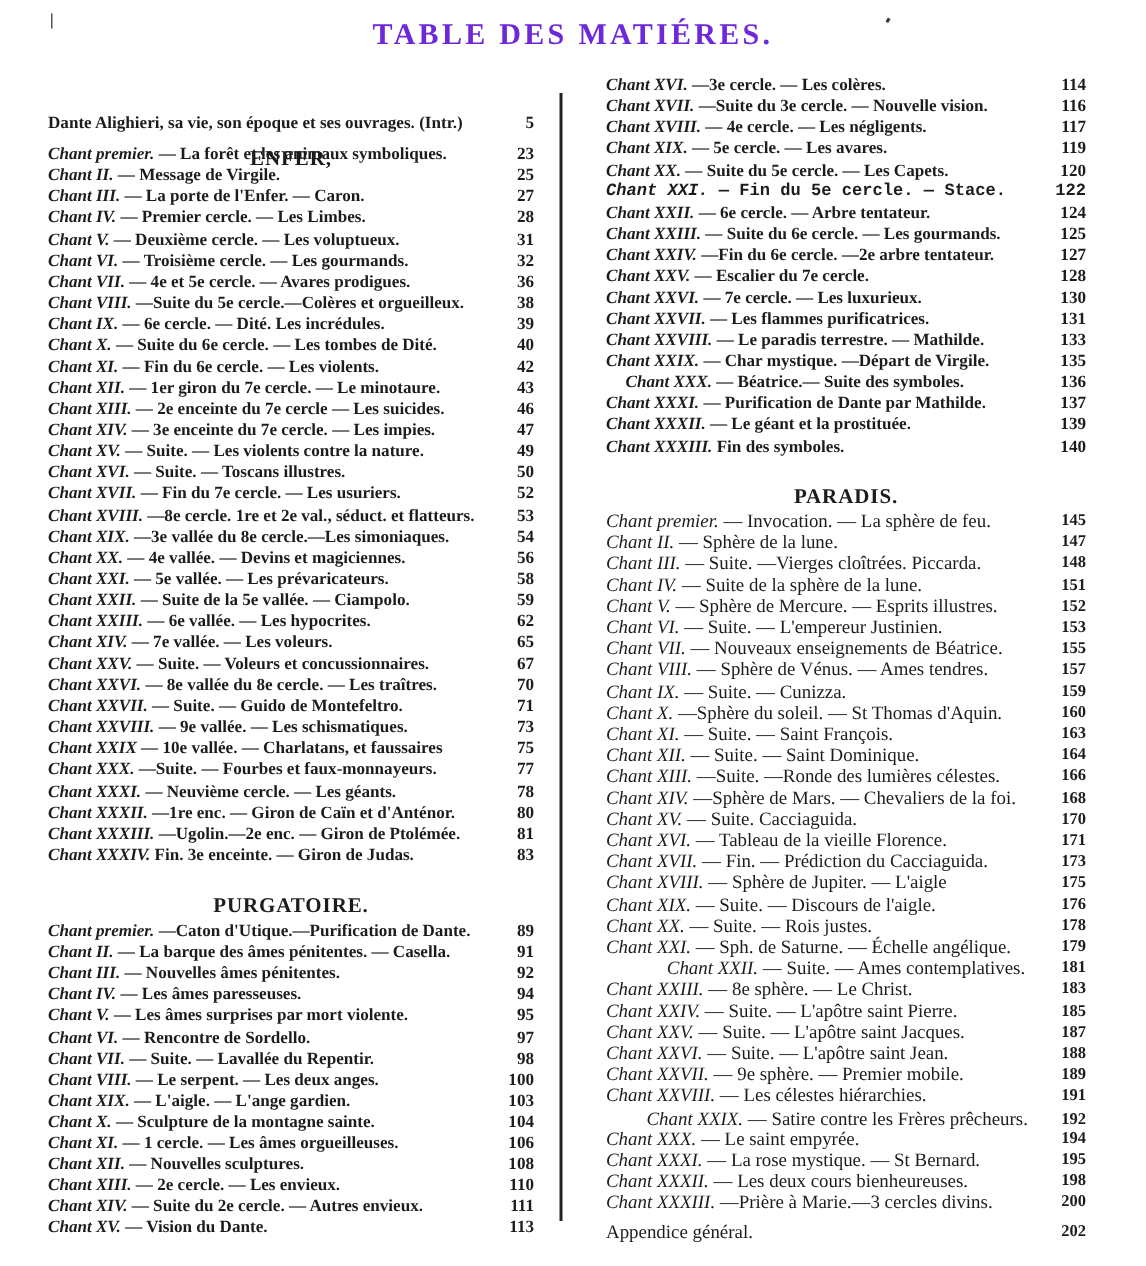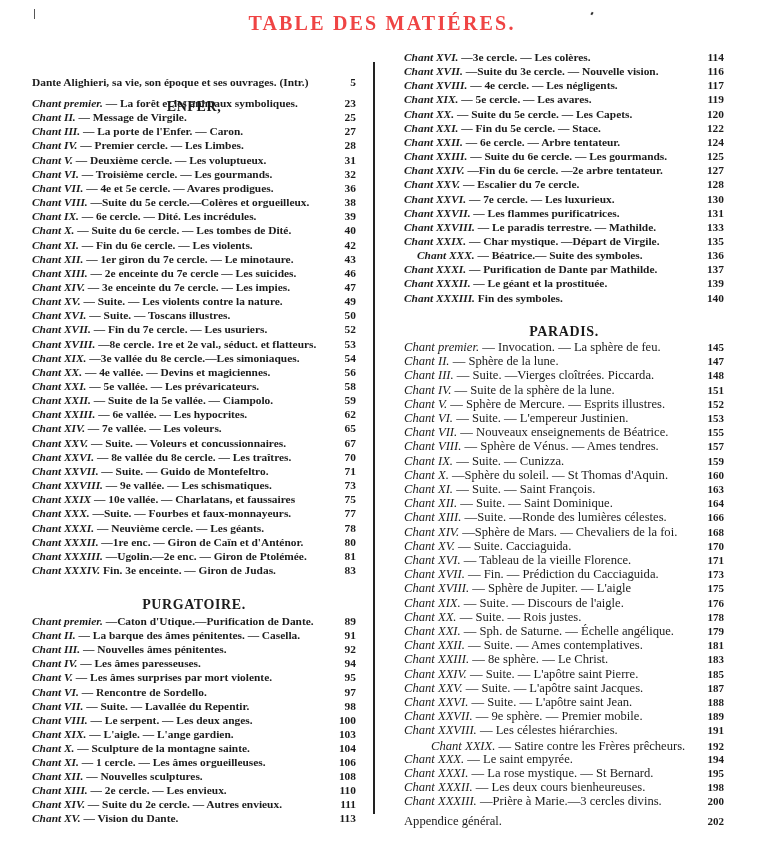--- a/index.html
+++ b/index.html
@@ -8,21 +8,21 @@
     font-family: "DejaVu Serif", "Liberation Serif", serif;
     color: #1c1c1c;
   }
   .tick {
     position: absolute; left: 34px; top: 9px; width: 1px; height: 10px; background: #555;
   }
   .speck { position: absolute; left: 591px; top: 12px; width: 2px; height: 3px; background: #333; transform: rotate(30deg); }
   .title {
     position: absolute; left: 0; top: 12px; width: 764px; text-align: center;
     font-family: "Liberation Serif", serif; font-weight: bold; font-size: 20px;
-    letter-spacing: 2.2px; color: #ef4444;
+    letter-spacing: 2.2px; color: #6d28d9;
   }
   .divider {
     position: absolute; left: 373px; top: 62px; width: 2px; height: 752px; background: #222;
   }
   .col { position: absolute; top: 0; }
   .col-left { left: 32px; width: 324px; }
   .col-right { left: 404px; width: 320px; }
   .row {
     position: absolute; left: 0; right: 0; height: 14px; white-space: nowrap;
     font-family: "Liberation Serif", serif; font-size: 11.4px; line-height: 14px;
@@ -111,21 +111,21 @@
     </div>
 </div>
 
 <div class="col col-right">
   <div id="purg2-list">
       <div class="row" style="top: 50px;"><span class="chant">Chant XVI.</span> <span class="desc">—3e cercle. — Les colères.</span><span class="page">114</span></div>
       <div class="row" style="top: 64.15px;"><span class="chant">Chant XVII.</span> <span class="desc">—Suite du 3e cercle. — Nouvelle vision.</span><span class="page">116</span></div>
       <div class="row" style="top: 78.3px;"><span class="chant">Chant XVIII.</span> <span class="desc">— 4e cercle. — Les négligents.</span><span class="page">117</span></div>
       <div class="row" style="top: 92.45px;"><span class="chant">Chant XIX.</span> <span class="desc">— 5e cercle. — Les avares.</span><span class="page">119</span></div>
       <div class="row" style="top: 106.6px;"><span class="chant">Chant XX.</span> <span class="desc">— Suite du 5e cercle. — Les Capets.</span><span class="page">120</span></div>
-      <div class="row" style="top: 120.75px;"><span class="chant">Chant XXI.</span> <span class="desc">— Fin du 5e cercle. — Stace.</span><span class="page">122</span></div>
+      <div class="row" style="top: 120.75px; font-family: Liberation Mono, monospace;"><span class="chant">Chant XXI.</span> <span class="desc">— Fin du 5e cercle. — Stace.</span><span class="page">122</span></div>
       <div class="row" style="top: 134.9px;"><span class="chant">Chant XXII.</span> <span class="desc">— 6e cercle. — Arbre tentateur.</span><span class="page">124</span></div>
       <div class="row" style="top: 149.05px;"><span class="chant">Chant XXIII.</span> <span class="desc">— Suite du 6e cercle. — Les gourmands.</span><span class="page">125</span></div>
       <div class="row" style="top: 163.2px;"><span class="chant">Chant XXIV.</span> <span class="desc">—Fin du 6e cercle. —2e arbre tentateur.</span><span class="page">127</span></div>
       <div class="row" style="top: 177.35px;"><span class="chant">Chant XXV.</span> <span class="desc">— Escalier du 7e cercle.</span><span class="page">128</span></div>
       <div class="row" style="top: 191.5px;"><span class="chant">Chant XXVI.</span> <span class="desc">— 7e cercle. — Les luxurieux.</span><span class="page">130</span></div>
       <div class="row" style="top: 205.65px;"><span class="chant">Chant XXVII.</span> <span class="desc">— Les flammes purificatrices.</span><span class="page">131</span></div>
       <div class="row" style="top: 219.8px;"><span class="chant">Chant XXVIII.</span> <span class="desc">— Le paradis terrestre. — Mathilde.</span><span class="page">133</span></div>
       <div class="row" style="top: 233.95px;"><span class="chant">Chant XXIX.</span> <span class="desc">— Char mystique. —Départ de Virgile.</span><span class="page">135</span></div>
       <div class="row" style="top: 248.1px; margin-left: 13px;"><span class="chant">Chant XXX.</span> <span class="desc">— Béatrice.— Suite des symboles.</span><span class="page">136</span></div>
       <div class="row" style="top: 262.25px;"><span class="chant">Chant XXXI.</span> <span class="desc">— Purification de Dante par Mathilde.</span><span class="page">137</span></div>
@@ -148,21 +148,21 @@
       <div class="row big" style="top: 496.2px;"><span class="chant">Chant XII.</span> <span class="desc">— Suite. — Saint Dominique.</span><span class="page">164</span></div>
       <div class="row big" style="top: 510.4px;"><span class="chant">Chant XIII.</span> <span class="desc">—Suite. —Ronde des lumières célestes.</span><span class="page">166</span></div>
       <div class="row big" style="top: 524.6px;"><span class="chant">Chant XIV.</span> <span class="desc">—Sphère de Mars. — Chevaliers de la foi.</span><span class="page">168</span></div>
       <div class="row big" style="top: 538.8px;"><span class="chant">Chant XV.</span> <span class="desc">— Suite. Cacciaguida.</span><span class="page">170</span></div>
       <div class="row big" style="top: 553px;"><span class="chant">Chant XVI.</span> <span class="desc">— Tableau de la vieille Florence.</span><span class="page">171</span></div>
       <div class="row big" style="top: 567.2px;"><span class="chant">Chant XVII.</span> <span class="desc">— Fin. — Prédiction du Cacciaguida.</span><span class="page">173</span></div>
       <div class="row big" style="top: 581.4px;"><span class="chant">Chant XVIII.</span> <span class="desc">— Sphère de Jupiter. — L'aigle</span><span class="page">175</span></div>
       <div class="row big" style="top: 595.6px;"><span class="chant">Chant XIX.</span> <span class="desc">— Suite. — Discours de l'aigle.</span><span class="page">176</span></div>
       <div class="row big" style="top: 609.8px;"><span class="chant">Chant XX.</span> <span class="desc">— Suite. — Rois justes.</span><span class="page">178</span></div>
       <div class="row big" style="top: 624px;"><span class="chant">Chant XXI.</span> <span class="desc">— Sph. de Saturne. — Échelle angélique.</span><span class="page">179</span></div>
-      <div class="row big" style="top: 638.2px;"><span class="chant">Chant XXII.</span> <span class="desc">— Suite. — Ames contemplatives.</span><span class="page">181</span></div>
+      <div class="row big" style="top: 638.2px; text-align: center;"><span class="chant">Chant XXII.</span> <span class="desc">— Suite. — Ames contemplatives.</span><span class="page">181</span></div>
       <div class="row big" style="top: 652.4px;"><span class="chant">Chant XXIII.</span> <span class="desc">— 8e sphère. — Le Christ.</span><span class="page">183</span></div>
       <div class="row big" style="top: 666.6px;"><span class="chant">Chant XXIV.</span> <span class="desc">— Suite. — L'apôtre saint Pierre.</span><span class="page">185</span></div>
       <div class="row big" style="top: 680.8px;"><span class="chant">Chant XXV.</span> <span class="desc">— Suite. — L'apôtre saint Jacques.</span><span class="page">187</span></div>
       <div class="row big" style="top: 695px;"><span class="chant">Chant XXVI.</span> <span class="desc">— Suite. — L'apôtre saint Jean.</span><span class="page">188</span></div>
       <div class="row big" style="top: 709.2px;"><span class="chant">Chant XXVII.</span> <span class="desc">— 9e sphère. — Premier mobile.</span><span class="page">189</span></div>
       <div class="row big" style="top: 723.4px;"><span class="chant">Chant XXVIII.</span> <span class="desc">— Les célestes hiérarchies.</span><span class="page">191</span></div>
       <div class="row big" style="top: 739px; margin-left: 27px;"><span class="chant">Chant XXIX.</span> <span class="desc">— Satire contre les Frères prêcheurs.</span><span class="page">192</span></div>
       <div class="row big" style="top: 751.8px;"><span class="chant">Chant XXX.</span> <span class="desc">— Le saint empyrée.</span><span class="page">194</span></div>
       <div class="row big" style="top: 766px;"><span class="chant">Chant XXXI.</span> <span class="desc">— La rose mystique. — St Bernard.</span><span class="page">195</span></div>
       <div class="row big" style="top: 780.2px;"><span class="chant">Chant XXXII.</span> <span class="desc">— Les deux cours bienheureuses.</span><span class="page">198</span></div>

